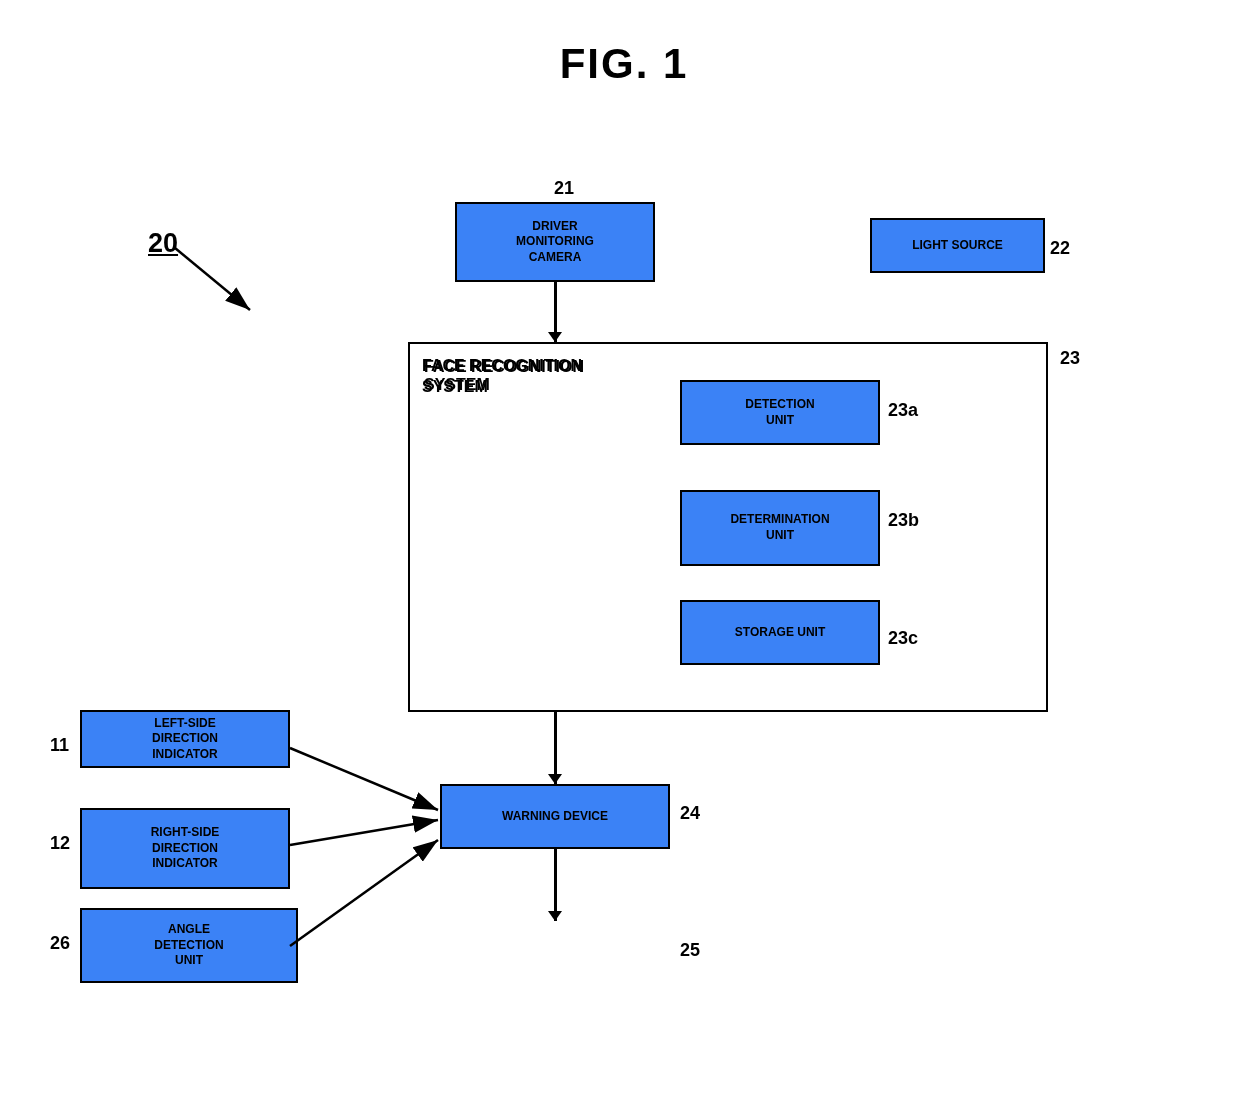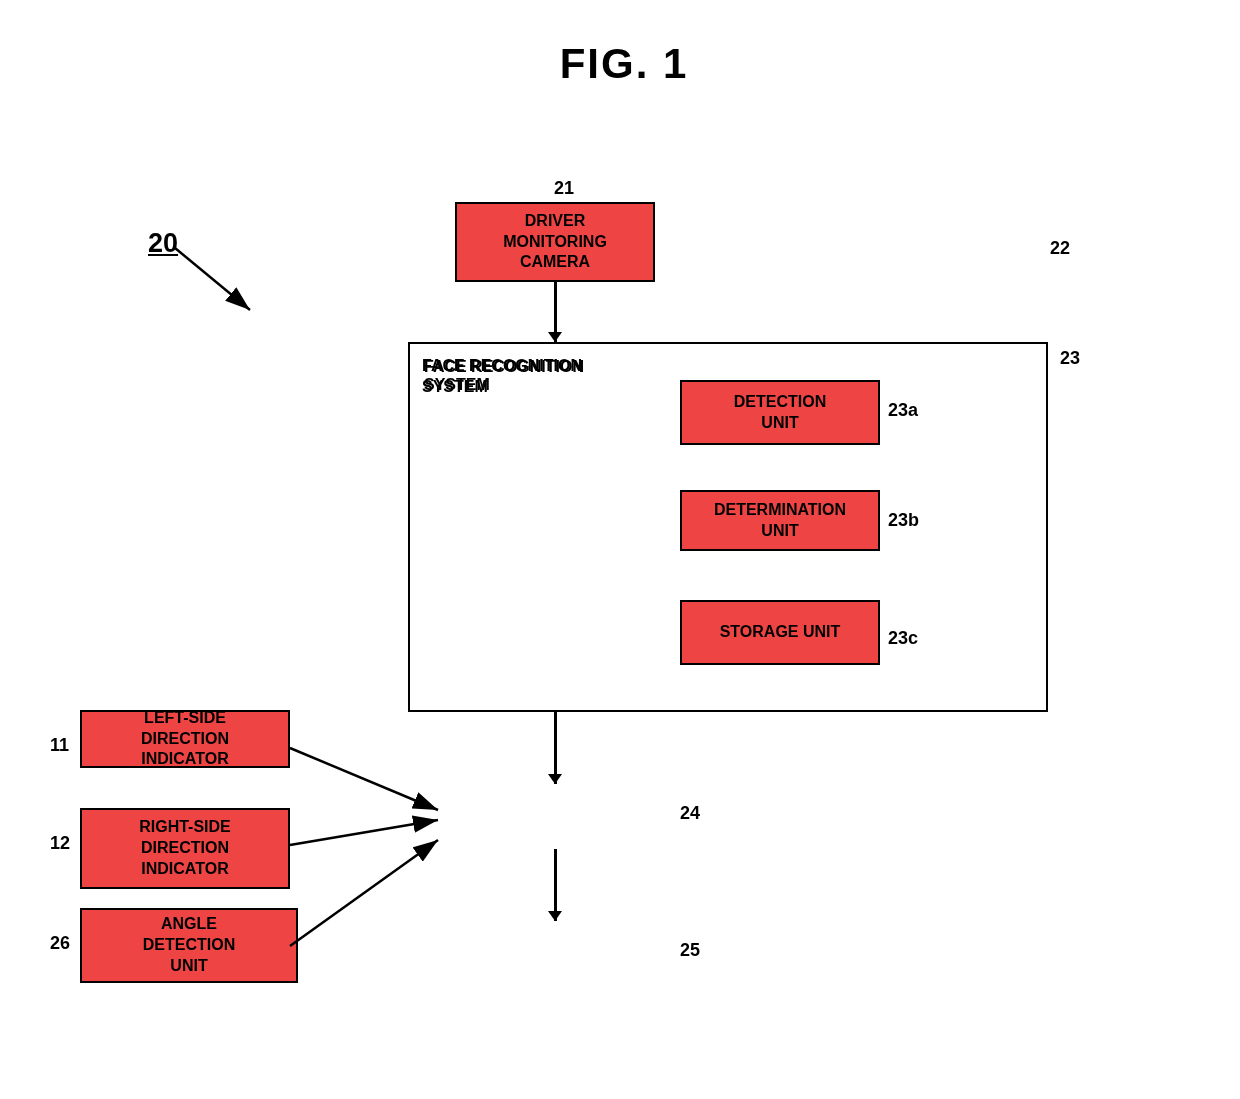--- a/index.html
+++ b/index.html
@@ -25,26 +25,26 @@
       top: 0;
       left: 0;
       width: 1240px;
       height: 1099px;
       padding-left: 8px;
     }
 
     .box {
       position: absolute;
       border: 2.5px solid #000;
-      background: #ef4444;
+      background: #3b82f6;
       display: flex;
       align-items: center;
       justify-content: center;
       text-align: center;
-      font-size: 16px;
+      font-size: 12px;
       font-weight: bold;
       line-height: 1.3;
     }
 
     .label-ref {
       position: absolute;
       font-size: 18px;
       font-weight: bold;
     }
 
@@ -105,39 +105,42 @@
   <div class="label-ref" style="left:554px; top:178px;">21</div>
 
   <div class="box" style="left:455px; top:202px; width:200px; height:80px;">
     <span style="white-space:pre-line;">DRIVER
 MONITORING
 CAMERA</span>
   </div>
 
   <div class="label-ref" style="left:1050px; top:238px;">22</div>
 
+  <div class="box" style="left:870px; top:218px; width:175px; height:55px;">
+    <span>LIGHT SOURCE</span>
+  </div>
 
   <div class="arrow-down" style="left:554px; top:282px; height:60px;"></div>
 
   <div class="label-ref" style="left:1060px; top:348px;">23</div>
 
   <div class="large-box" style="left:408px; top:342px; width:640px; height:370px;">
     <div class="large-box-label" style="top: 14px; left: 14px; white-space: pre-line;">FACE RECOGNITION
 SYSTEM</div>
   </div>
   <div style="position:absolute; left:422px; top:356px; font-size:16px; font-weight:bold; line-height:1.3;">FACE RECOGNITION<br>SYSTEM</div>
 
   <div class="box" style="left:680px; top:380px; width:200px; height:65px;">
     <span style="white-space:pre-line;">DETECTION
 UNIT</span>
   </div>
 
   <div class="label-ref" style="left:888px; top:400px;">23a</div>
 
-  <div class="box" style="left:680px; top:490px; width:200px; height:61px;">
+  <div class="box" style="left:680px; top:490px; width:200px; height:76px;">
     <span style="white-space:pre-line;">DETERMINATION
 UNIT</span>
   </div>
 
   <div class="label-ref" style="left:888px; top:510px;">23b</div>
 
   <div class="box" style="left:680px; top:600px; width:200px; height:65px;">
     <span>STORAGE UNIT</span>
   </div>
 
@@ -162,20 +165,23 @@
   <div class="label-ref" style="left:50px; top:833px;">12</div>
 
   <div class="box" style="left:80px; top:908px; width:218px; height:75px;">
     <span style="white-space:pre-line;">ANGLE
 DETECTION
 UNIT</span>
   </div>
 
   <div class="label-ref" style="left:50px; top:933px;">26</div>
 
+  <div class="box" style="left:440px; top:784px; width:230px; height:65px;">
+    <span>WARNING DEVICE</span>
+  </div>
 
   <div class="label-ref" style="left:680px; top:803px;">24</div>
 
   <div class="arrow-down" style="left:554px; top:849px; height:72px;"></div>
 
 
   <div class="label-ref" style="left:680px; top:940px;">25</div>
 
   <svg class="arrows">
     <defs>

